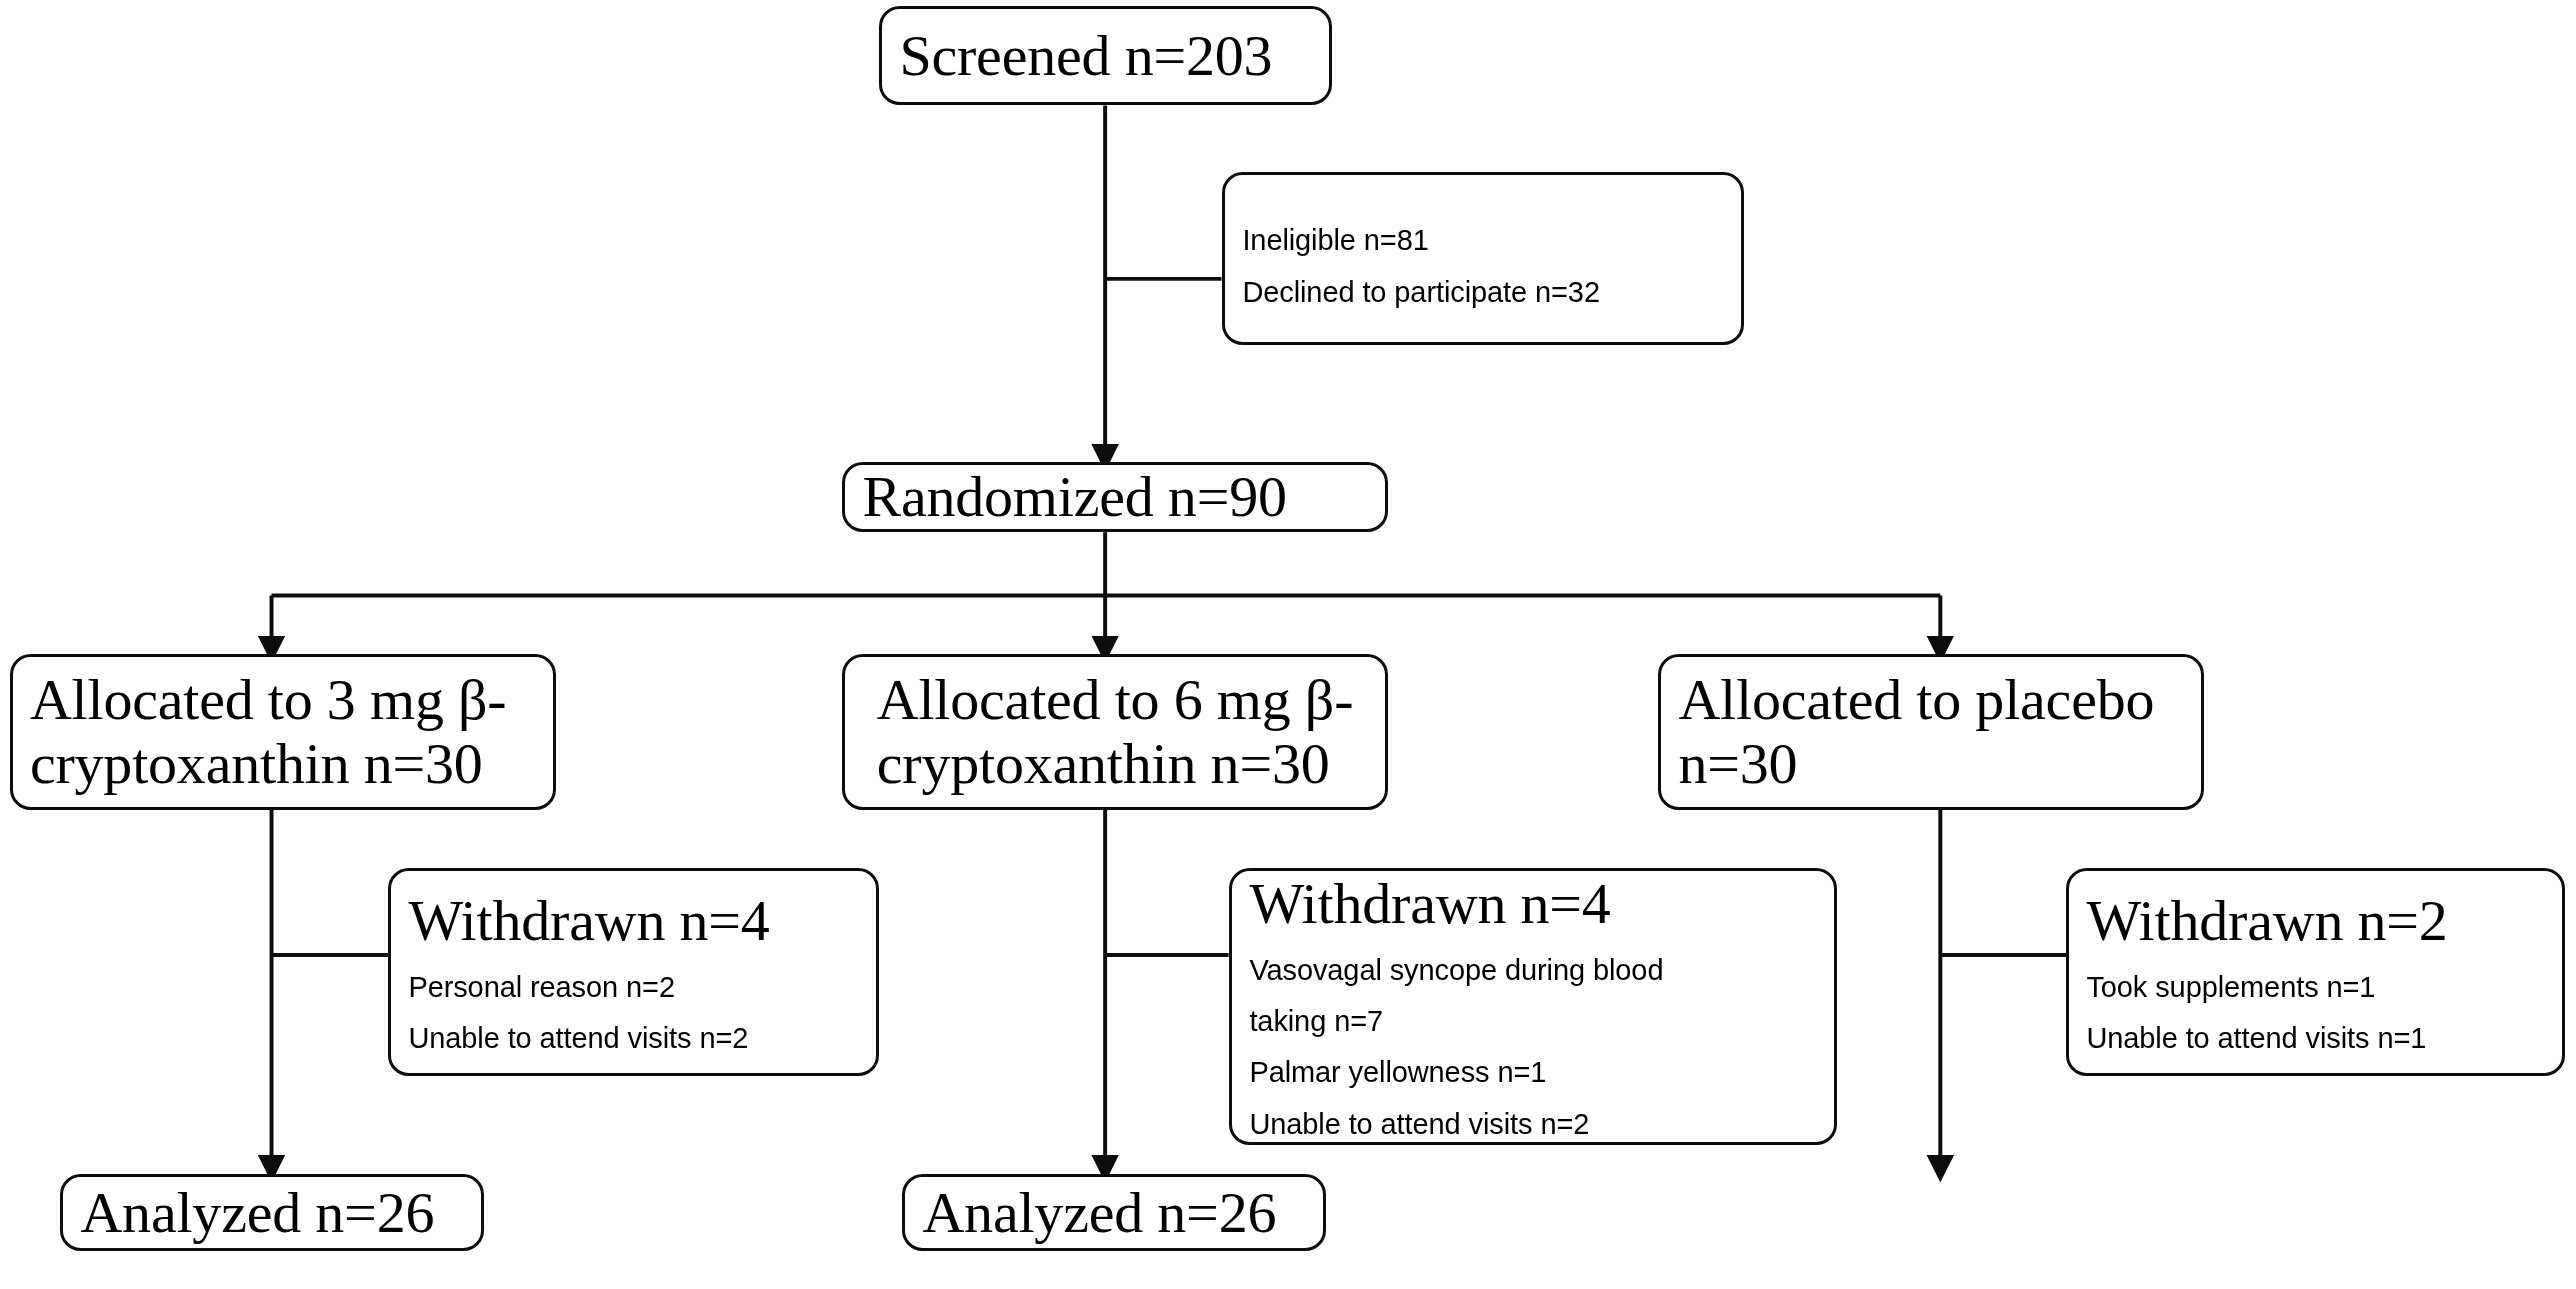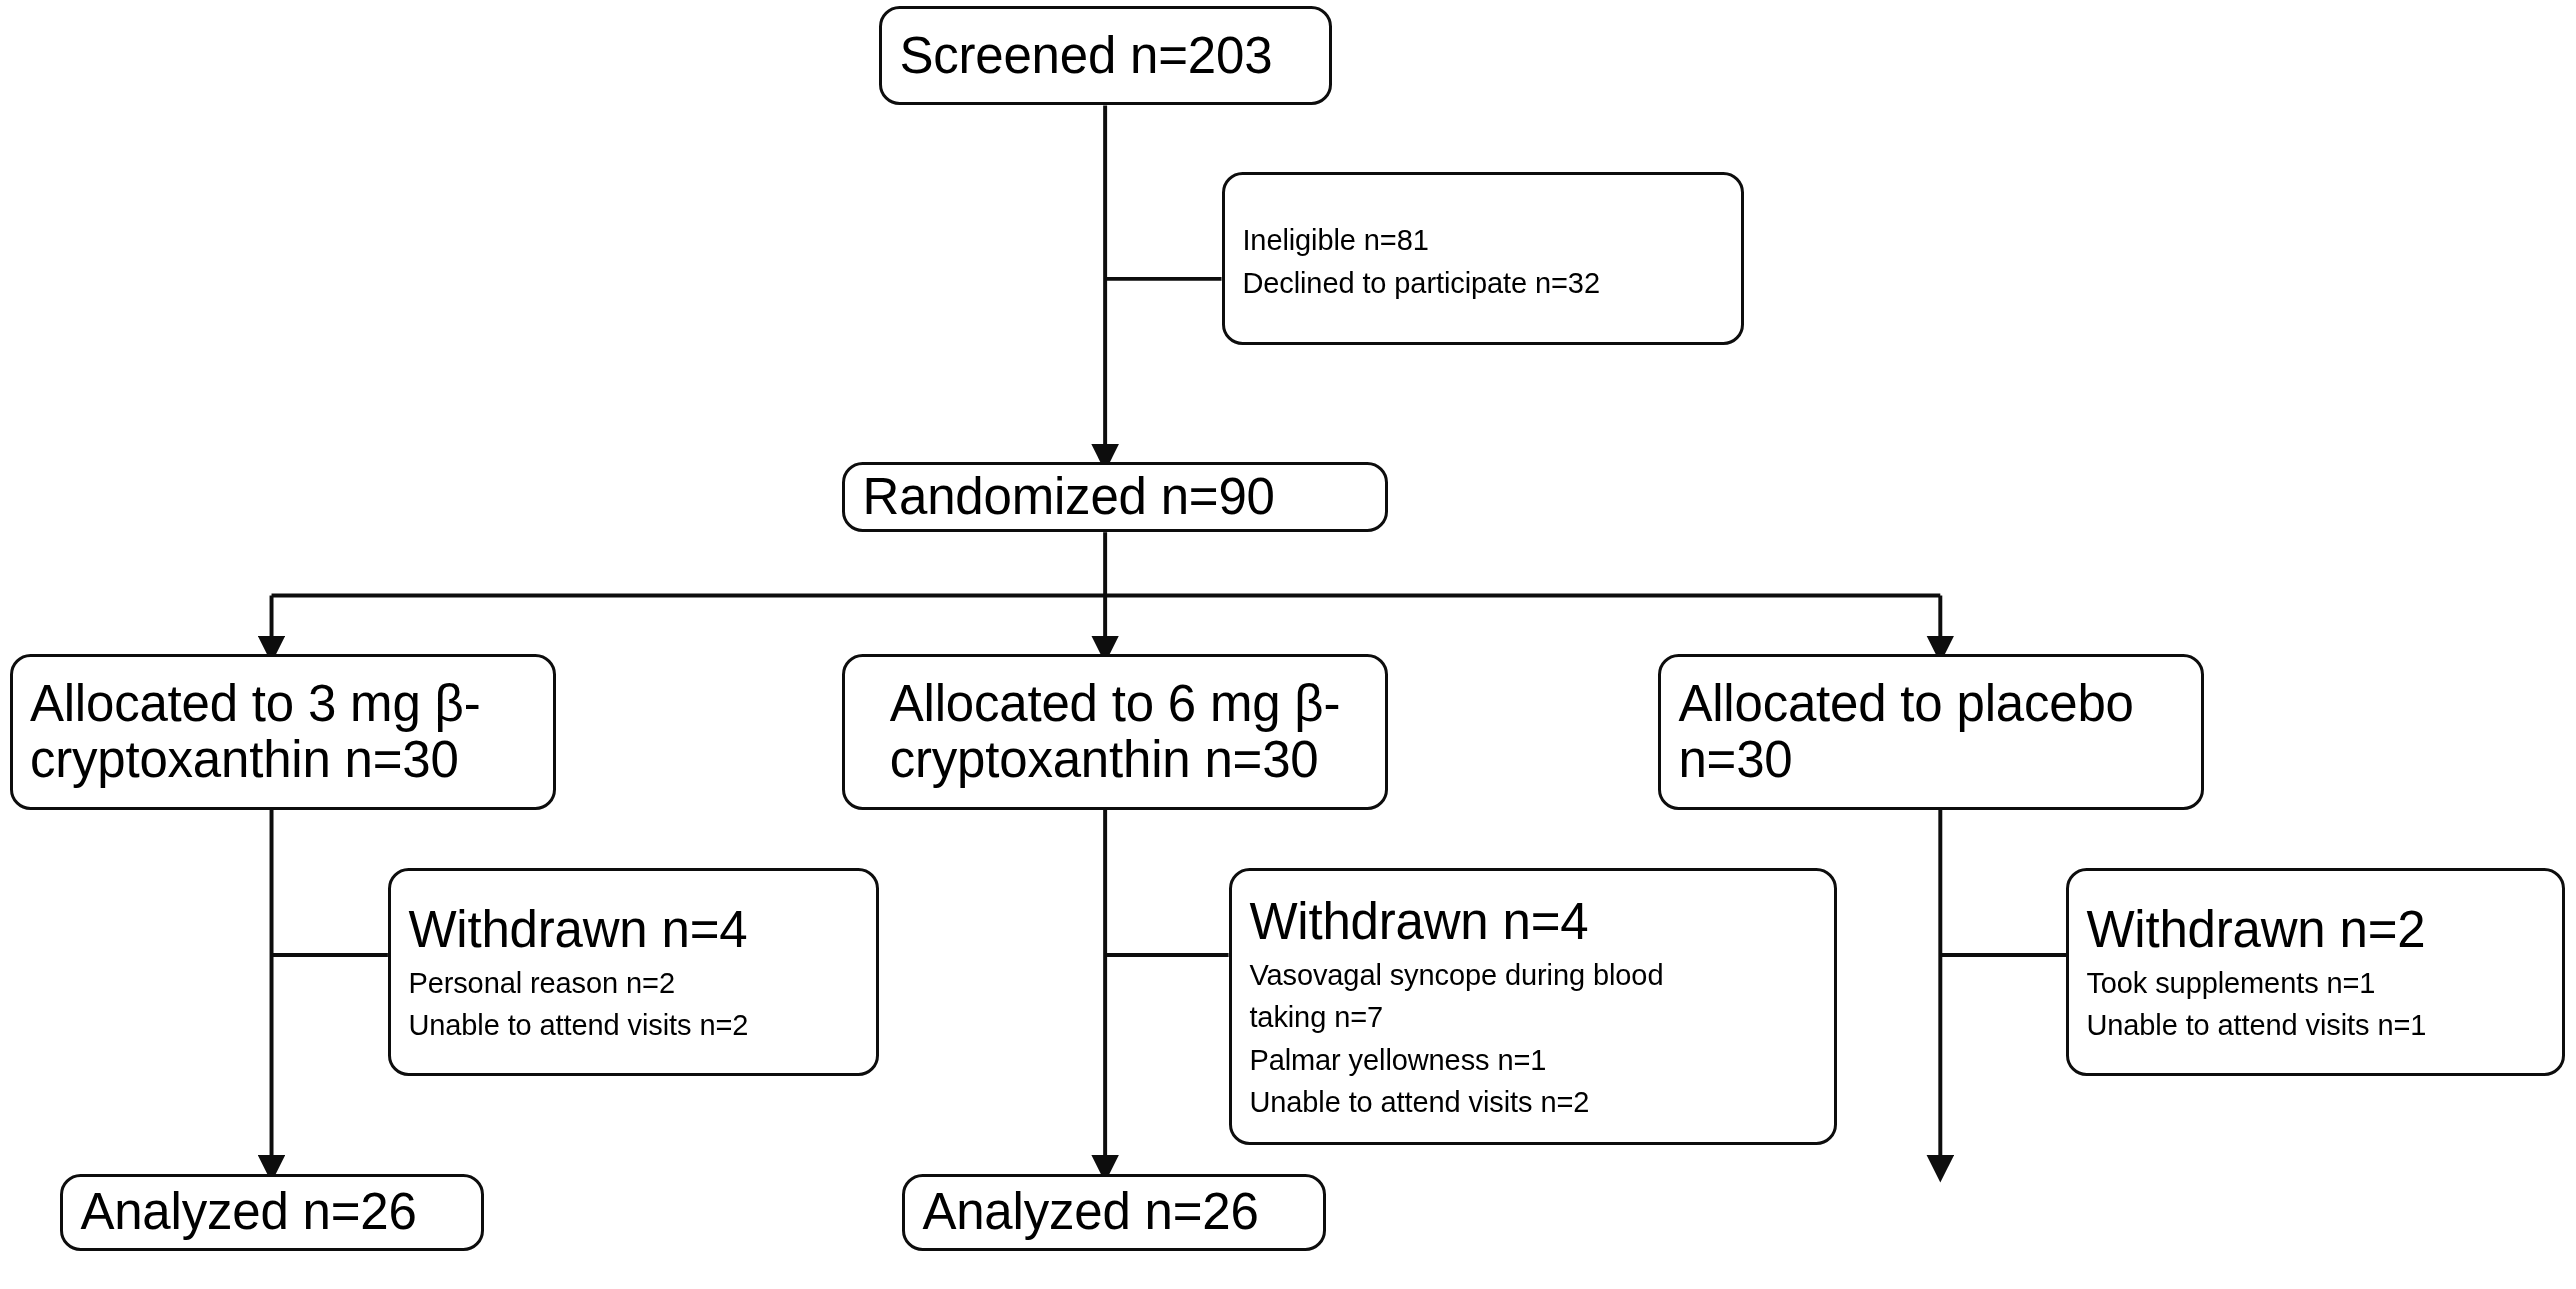--- a/index.html
+++ b/index.html
@@ -29,30 +29,31 @@
     box-sizing: border-box;
     border: 3.2px solid #0d0d0d;
     border-radius: 20.6px;
     background: #ffffff;
     padding: 8px 17.4px;
     display: flex;
     flex-direction: column;
     justify-content: center;
   }
   .node .title {
-    font-size: 51px;
+    font-size: 58px;
     line-height: 1.10;
     letter-spacing: -0.2px;
     white-space: pre-line;
+    font-family: Liberation Serif, serif;
   }
   .node .sub {
     font-size: 29px;
     line-height: 1.18;
     letter-spacing: -0.1px;
-    margin-top: 8px;
+    margin-top: 17px;
   }
   .node.centerbox {
     justify-content: center;
   }
   .node.centerbox .title {
     text-align: left;
   }
 </style>
 </head>
 <body>

